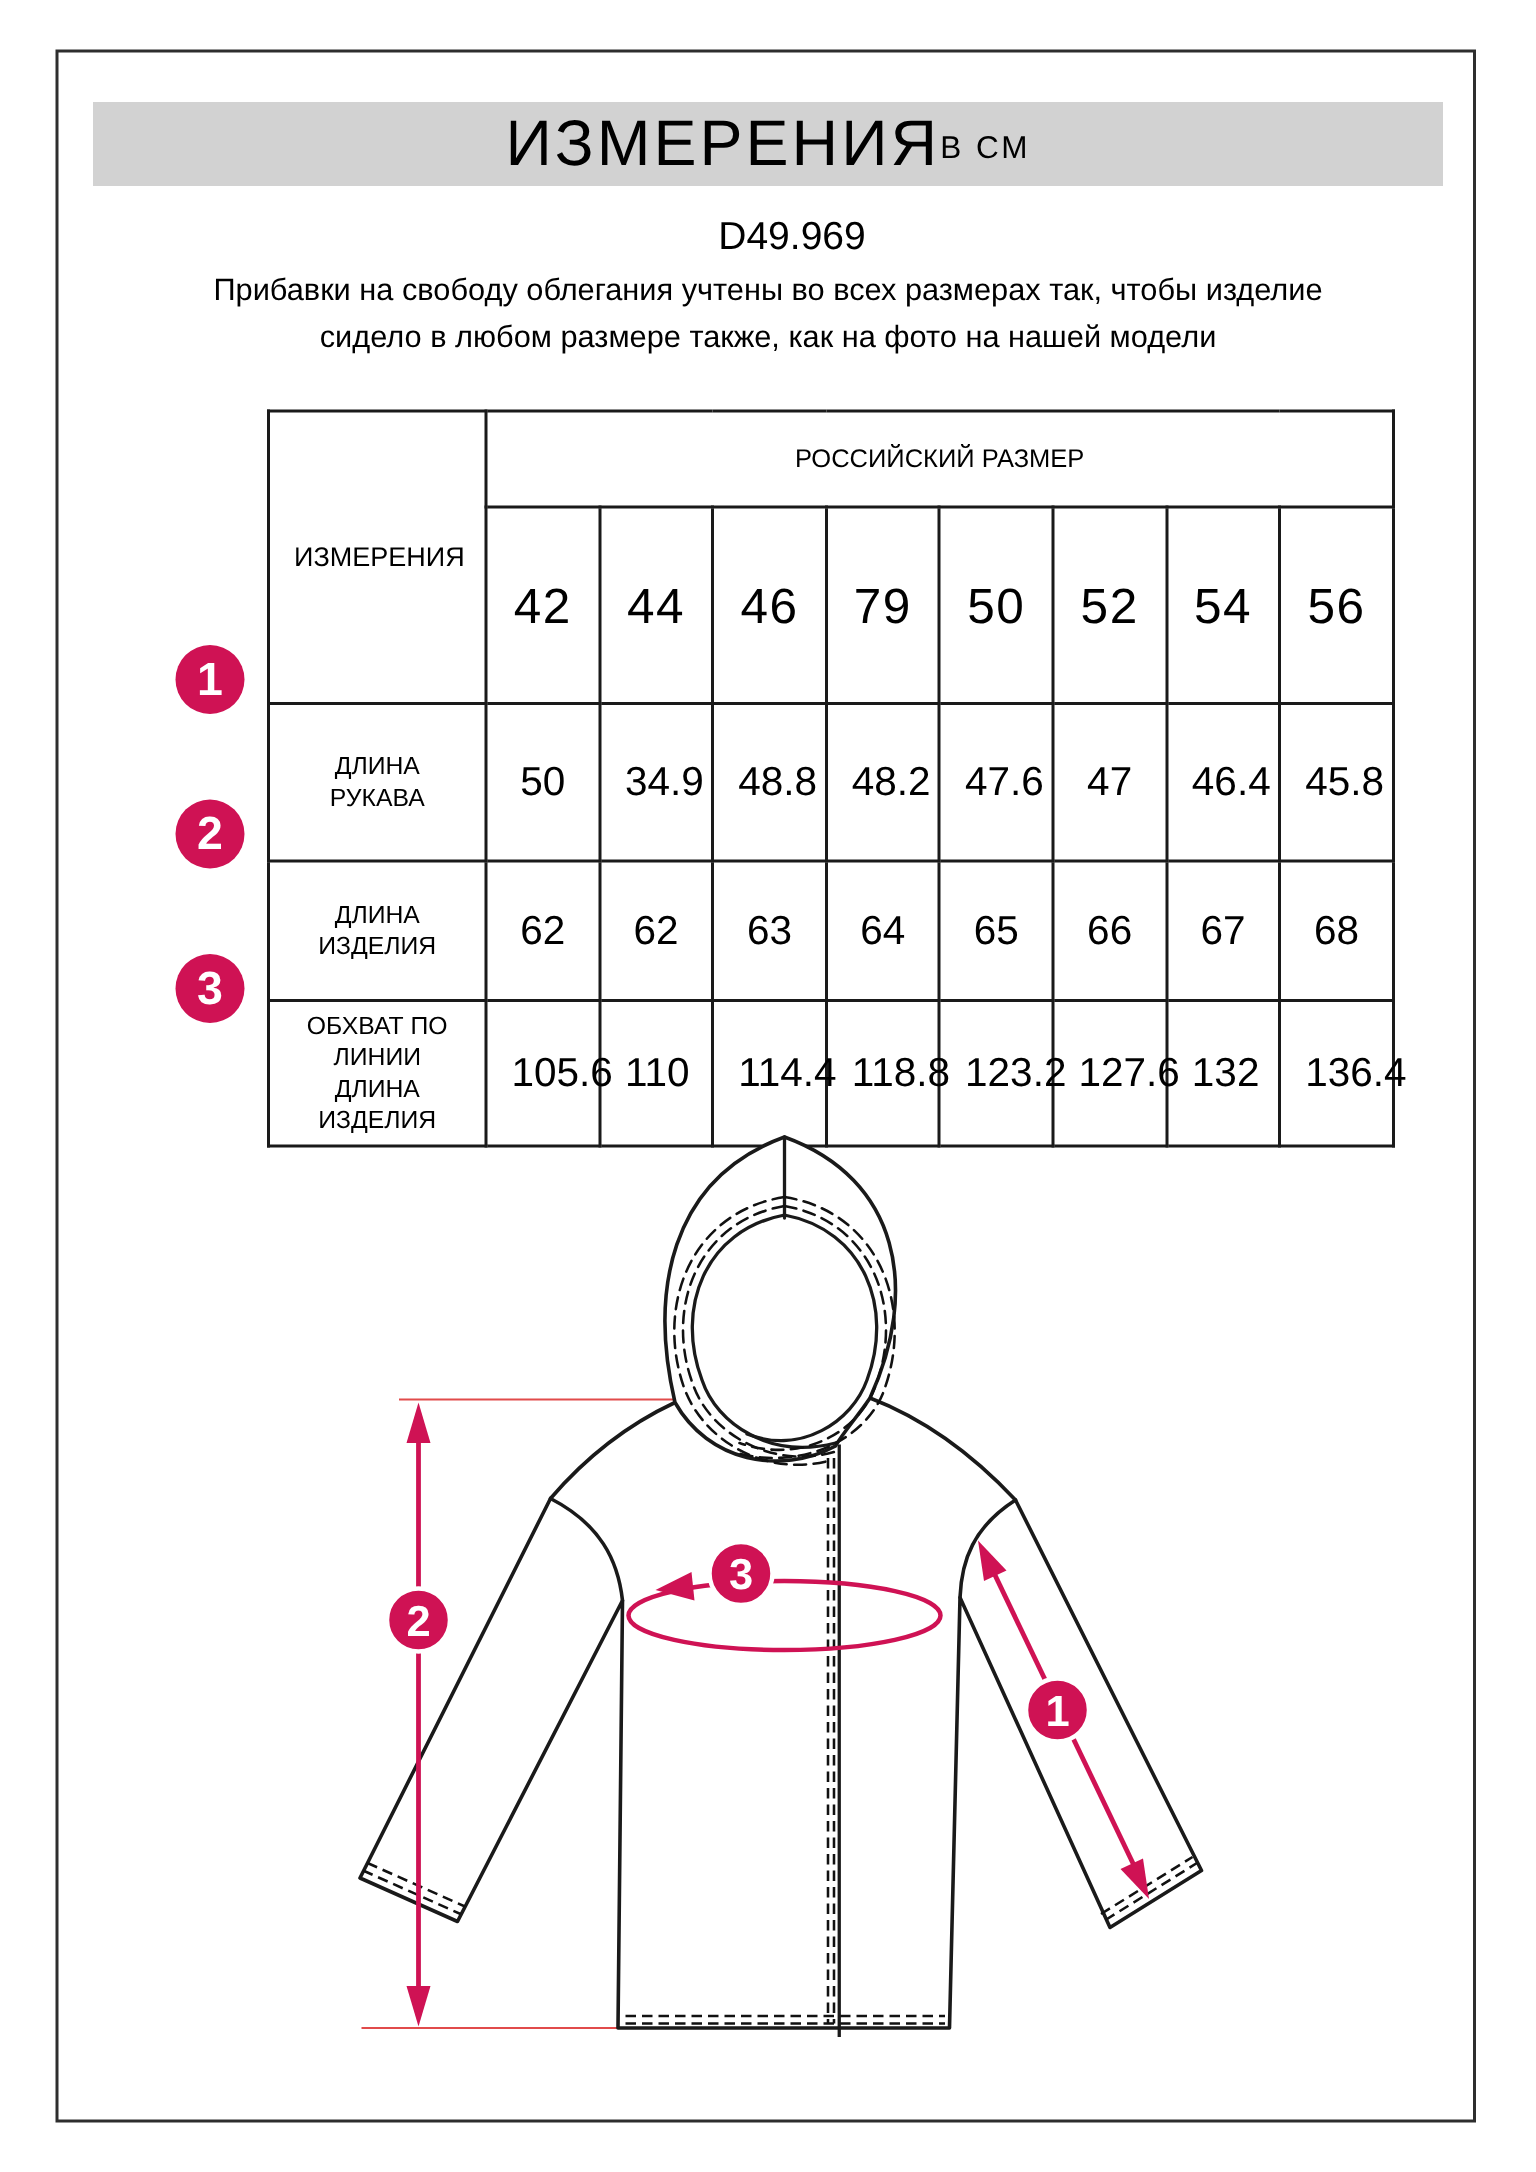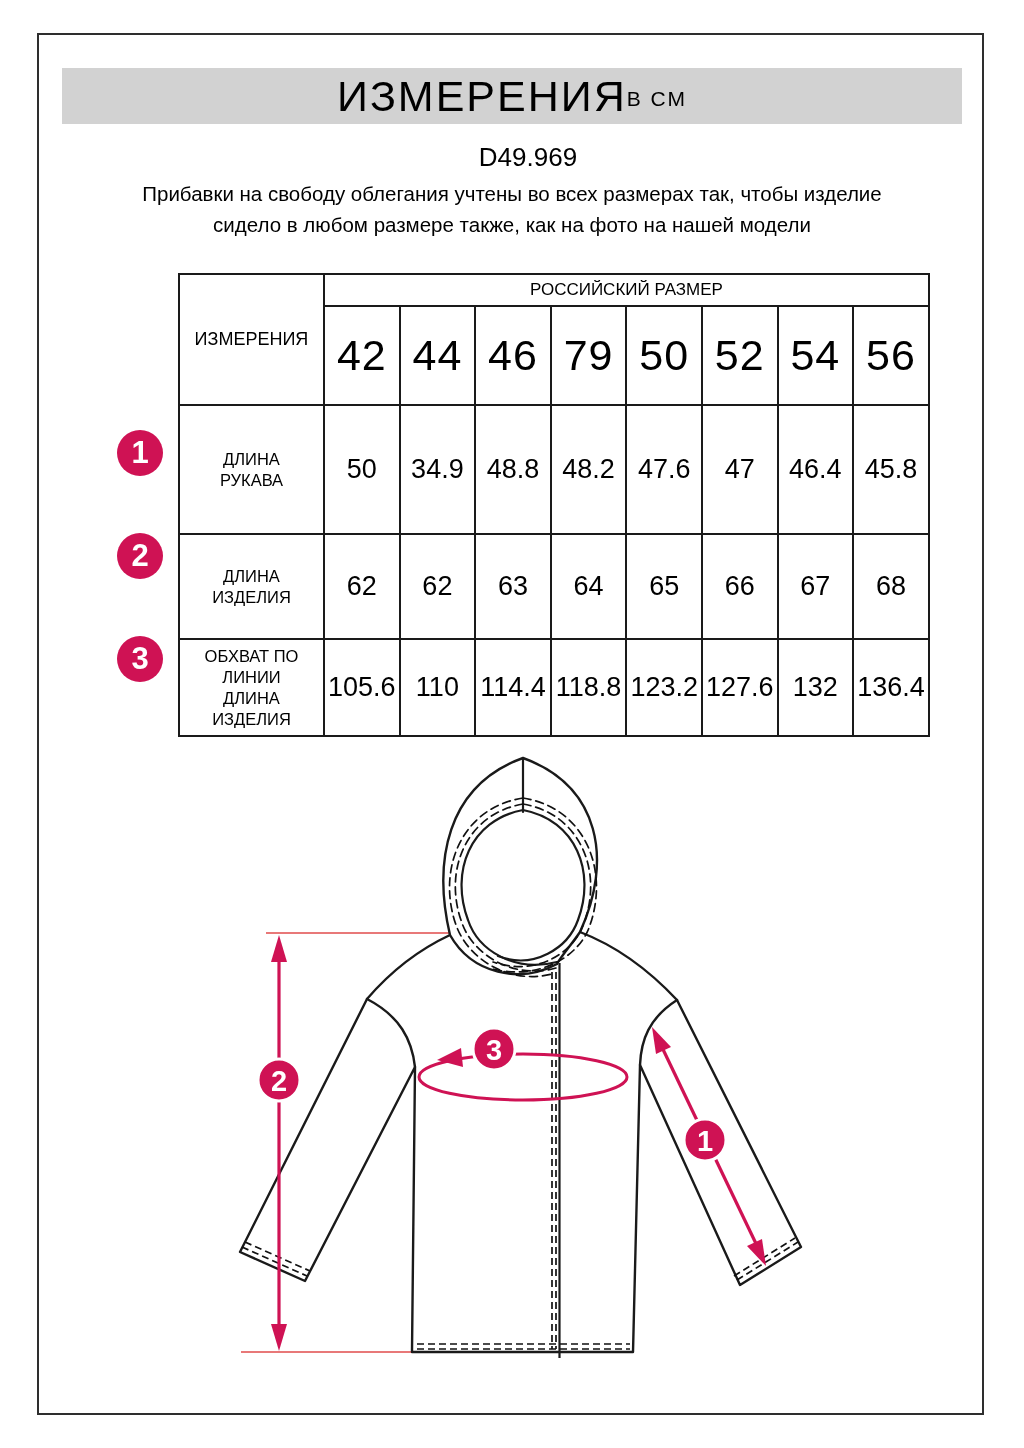--- a/index.html
+++ b/index.html
@@ -26,28 +26,28 @@
   .note{
     position:absolute;left:132px;top:178px;width:760px;text-align:center;
     font-size:20.5px;line-height:31px;
   }
   table.size-table{
     position:absolute;left:178px;top:273px;width:750px;
     border-collapse:collapse;table-layout:fixed;
   }
   table.size-table td,table.size-table th{
     border:2px solid #1a1a1a;text-align:center;vertical-align:middle;
-    padding:0;font-weight:400;
+    padding:16px;font-weight:400;
   }
   .measure-head{font-size:18px;}
   .size-group-head{font-size:17px;height:30px;}
-  .size-num{font-size:43px;font-weight:700;height:97px;letter-spacing:1px;}
+  .size-num{font-size:33px;font-weight:700;height:97px;letter-spacing:1px;}
   .row-label{font-size:16.5px;line-height:21px;padding:0 12px !important;}
   .cell-val{font-size:27px;}
-  .r1{height:129px;} .r2{height:105px;} .r3{height:97px;}
+  .r1{height:105px;} .r2{height:93px;} .r3{height:97px;}
   .row-badge{
     position:absolute;left:117px;width:46px;height:46px;border-radius:50%;
     background:#cf1254;color:#fff;font-size:31px;font-weight:700;
     display:flex;align-items:center;justify-content:center;
   }
   .badge-pos-1{top:430px;} .badge-pos-2{top:533px;} .badge-pos-3{top:636px;}
   svg.diagram{position:absolute;left:200px;top:740px;}
 </style>
 </head>
 <body>

